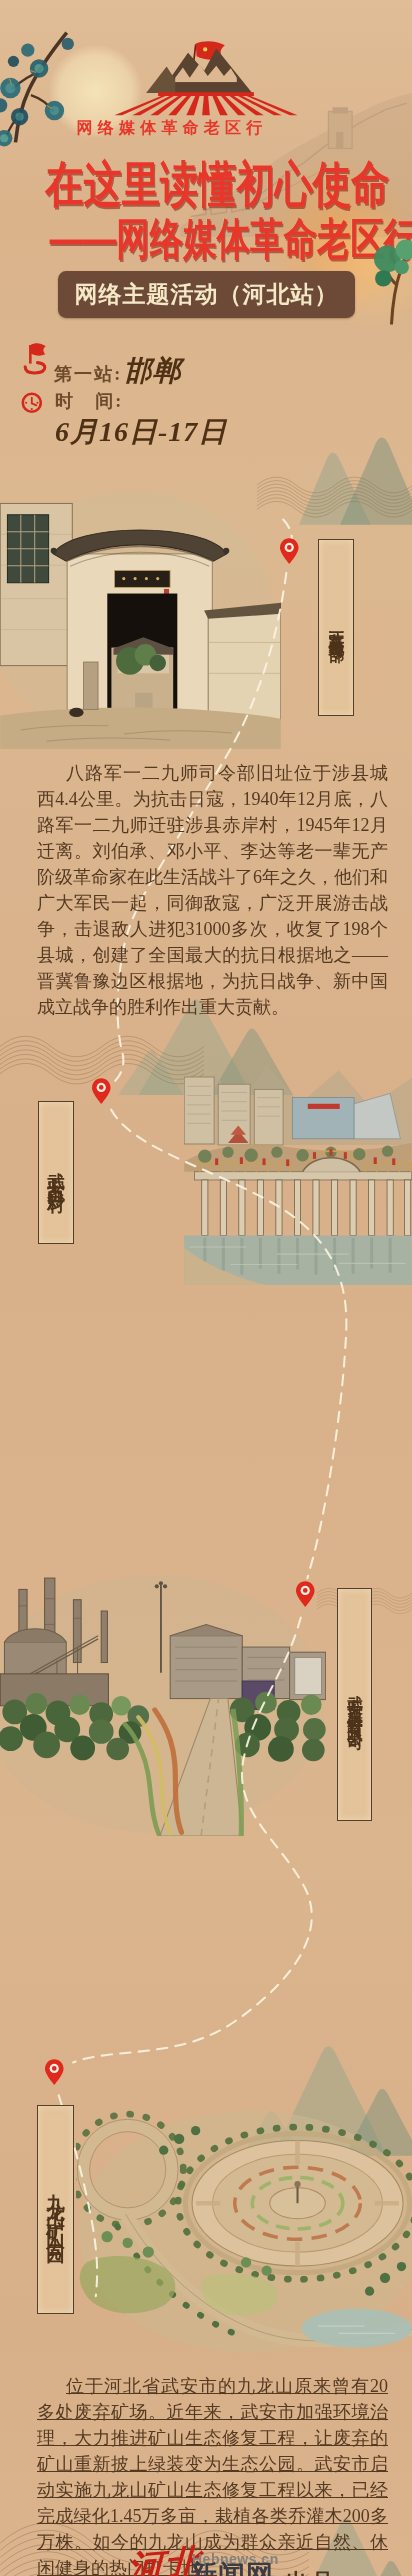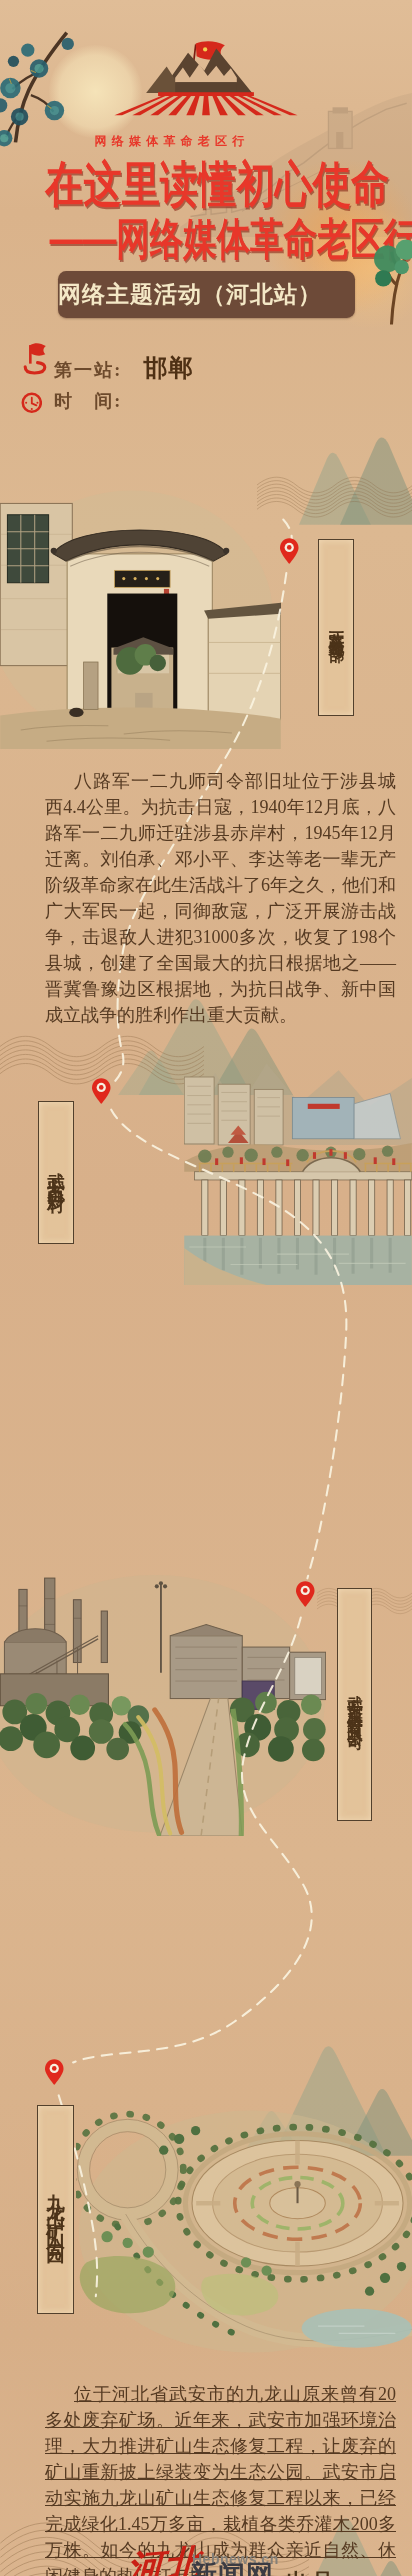--- a/index.html
+++ b/index.html
@@ -8,52 +8,52 @@
     background:linear-gradient(180deg,#e0bd97 0%,#dab38b 8%,#dcb891 20%,#d8b08a 45%,#dbb58e 70%,#d7af88 88%,#dcb690 100%);
     font-family:"Liberation Serif","DejaVu Serif",serif;
   }
   .abs{position:absolute;}
   .noint{pointer-events:none;}
   
   .moon{left:49px;top:45px;width:93px;height:93px;border-radius:50%;
     background:radial-gradient(circle,rgba(246,229,186,.95) 0%,rgba(246,229,186,.55) 55%,rgba(246,229,186,0) 72%);}
   .logo-svg{left:103px;top:40px;width:206px;height:77px;}
   .logo-text{left:0;top:118px;width:344px;text-align:center;
-    font-size:12px;font-weight:bold;letter-spacing:5.2px;color:var(--titleRed,#e23a28);margin-top:15px;}
+    font-size:16px;font-weight:bold;letter-spacing:5.2px;color:var(--titleRed,#e23a28);}
   .flare{border-radius:50%;}
   .flare1{left:258px;top:155px;width:165px;height:165px;
     background:radial-gradient(circle,rgba(255,160,60,.5) 0%,rgba(255,160,60,0) 68%);}
   .flare2{left:309px;top:206px;width:124px;height:124px;
     background:radial-gradient(circle,rgba(255,200,120,.45) 0%,rgba(255,200,120,0) 70%);}
   .title{left:0;width:412px;text-align:center;color:var(--titleRed,#e8372a);
     font-family:"Liberation Sans","DejaVu Sans",sans-serif;font-weight:900;white-space:nowrap;
     text-shadow:1.5px 2.1px 0 rgba(130,25,12,.55),-0.5px -0.5px 0 rgba(255,225,185,.3);}
   .title1{top:152px;font-size:49px;transform:scaleX(.78);transform-origin:50% 50%;}
   .title2{top:210px;font-size:44px;transform:scaleX(.76);transform-origin:50% 50%;}
   .badge{left:58px;top:271px;width:297px;height:47px;border-radius:8.2px;
-    background:var(--badgeBg,#6d4a38);display:flex;align-items:center;
+    background:var(--badgeBg,#6d4a38);display:flex;align-items:center;justify-content:center;
     box-shadow:0 1px 2.1px rgba(80,45,25,.35);}
   .badge span{font-size:23px;font-weight:bold;letter-spacing:1px;color:var(--badgeText,#f4e8c6);}
   .info-row{display:flex;align-items:baseline;text-align:right;}
   .info1{left:54px;top:352px;}
   .info2{left:54px;top:389px;flex-direction:column;}
   .info-label{font-size:18px;font-weight:bold;color:#6d4a2c;letter-spacing:2.1px;}
-  .info-value{font-size:24px;font-weight:bold;color:#4e3014;margin-left:21px;letter-spacing:1px;}
+  .info-value{font-size:28px;font-weight:bold;color:#4e3014;margin-left:1px;letter-spacing:1px;font-style:italic;}
   .flag-icon{left:23px;top:343px;width:25px;height:32px;}
   .clock-icon{left:20.6px;top:392px;width:21.6px;height:21.6px;}
   
   .pin{width:18.5px;height:26px;z-index:6;}
   .vlabel{background:#e3c39a;border:1px solid #52402c;display:flex;align-items:center;justify-content:center;
     z-index:5;box-shadow:inset 0 0 7.2px rgba(255,240,210,.5);}
   .vlabel span{writing-mode:vertical-rl;text-orientation:upright;font-weight:bold;color:#4c3319;}
   .vl1{left:318px;top:539px;width:34px;height:175px;}  .vl1 span{font-size:15.5px;letter-spacing:1.5px;}
   .vl2{left:38px;top:1101px;width:34px;height:141px;}   .vl2 span{font-size:17.5px;letter-spacing:4.6px;}
   .vl3{left:337px;top:1588px;width:33px;height:231px;}  .vl3 span{font-size:15.5px;letter-spacing:4.1px;}
   .vl4{left:37px;top:2105px;width:35px;height:207px;}   .vl4 span{font-size:18.5px;letter-spacing:8.8px;}
-  .para{left:33px;width:351px;margin:12px;font-size:18px;line-height:26px;color:var(--textBrown,#553a22);
+  .para{left:33px;width:351px;margin:4px;font-size:18px;line-height:26px;color:var(--textBrown,#553a22);
     text-align:justify;text-indent:29px;z-index:4;}
   .p1{top:756px;} .p2{top:1347px;} .p3{top:1873px;} .p4{top:2369px;text-decoration:underline;}
   .scene{z-index:2;}
   .route{left:0;top:0;width:412px;height:2653px;z-index:3;}
   .waves,.mist{z-index:1;}
   .logo-hb{left:126px;top:2548px;font-size:37px;font-weight:bold;font-style:italic;color:#c720156;
     color:#c92015;transform:rotate(-5deg) skewX(-7deg);line-height:1;z-index:4;
     font-family:"Liberation Serif",serif;}
   .logo-en{left:192px;top:2551px;font-size:14px;font-weight:bold;color:#858079;z-index:4;
     font-family:"Liberation Sans",sans-serif;letter-spacing:0.5px;}
@@ -154,20 +154,21 @@
   </div>
   <svg class="abs clock-icon noint" viewBox="0 0 42 42">
     <circle cx="21" cy="21" r="17.5" stroke="#d5281b" stroke-width="5" fill="none"></circle>
     <path d="M21 11 L21 22 L30 26" stroke="#d5281b" stroke-width="3.5" fill="none" stroke-linecap="round"></path>
     <circle cx="10" cy="21" r="2" fill="#d5281b"></circle>
       <circle cx="32" cy="21" r="2" fill="#d5281b"></circle>
     <circle cx="21" cy="33" r="2" fill="#d5281b"></circle>
   </svg>
   <div class="abs info-row info2">
     <span class="info-label">时　间:</span>
+    <span class="info-value">6月16日-17日</span>
   </div>
 
   <svg class="abs mist noint" style="left:299px;top:422px;width:113px;height:103px;" viewBox="0 0 220 200">
     <path d="M0 200 L55 70 Q66 48 78 72 L140 200 Z" fill="#8fa28a" opacity=".45"></path>
     <path d="M80 200 L150 40 Q162 18 175 44 L220 150 L220 200 Z" fill="#7e927b" opacity=".5"></path>
   </svg>
   <svg class="abs waves noint" style="left:257px;top:466px;width:156px;height:77px;" viewBox="0 0 360 150">
     <g stroke="#8a6743" stroke-width="1.3" fill="none" opacity=".6">
       <path d="M0 30 C30 6 60 6 90 30 C120 54 150 54 180 30 C210 6 240 6 270 30 C300 54 330 54 360 30"></path>
       <path d="M0 38 C30 14 60 14 90 38 C120 62 150 62 180 38 C210 14 240 14 270 38 C300 62 330 62 360 38"></path>

